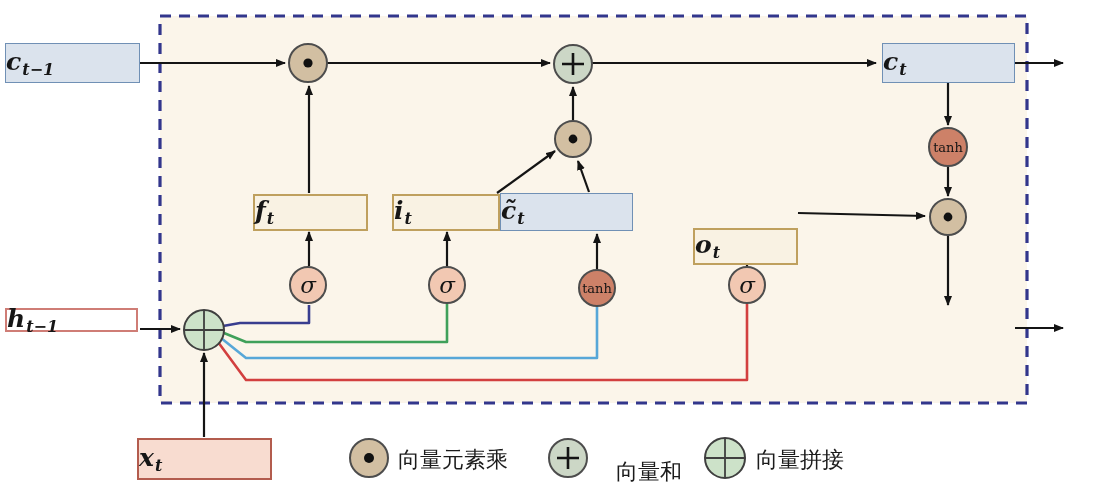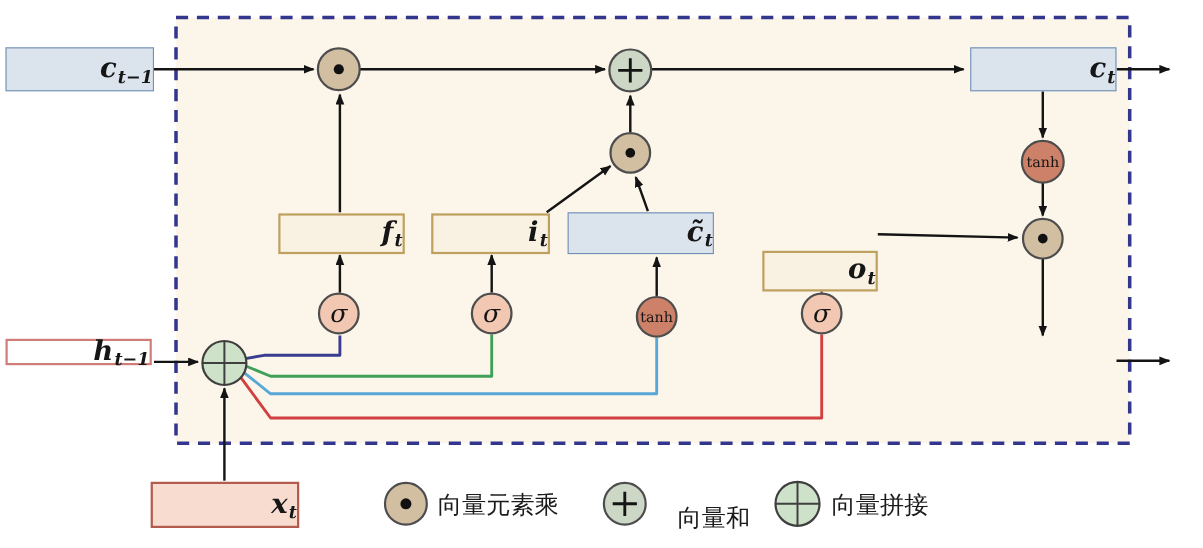--- a/index.html
+++ b/index.html
@@ -1,20 +1,20 @@
 <!DOCTYPE html>
 <html><head>
 <meta charset="utf-8">
 <style>
   html,body{margin:0;padding:0;background:#ffffff;}
   .stage{position:relative;width:1094px;height:498px;background:#ffffff;
          font-family:"DejaVu Serif",serif;overflow:hidden;}
   .stage svg{position:absolute;left:0;top:0;}
-  .box{position:absolute;display:flex;align-items:center;justify-content:flex-end;
-       box-sizing:border-box;padding-left:40px;}
+  .box{position:absolute;display:flex;align-items:center;justify-content:flex-start;
+       box-sizing:border-box;}
   .math{font-family:"DejaVu Serif",serif;font-weight:700;font-style:italic;
         font-size:25px;color:#161616;line-height:1;}
   .math sub{font-size:16px;font-weight:700;font-style:italic;
             vertical-align:-5px;margin-left:1px;}
   .cellbox{background:#dbe3ed;border:1.7px solid #7090b5;}
   .gatebox{background:#f9f2e3;border:2px solid #bfa05e;}
   .hprevbox{background:#ffffff;border:2px solid #cf7d76;}
   .hnextbox{background:#fcf7ef;border:1.8px solid #c24f44;}
   .xbox{background:#f8dcd0;border:2.2px solid #b35c4e;}
   .legend-label{position:absolute;font-family:"DejaVu Serif",serif;
@@ -113,21 +113,21 @@
 </div>
 
 <div class="box gatebox" style="left:253px;top:194px;width:115px;height:37px;">
   <span class="math"><span>f</span><sub>t</sub></span>
 </div>
 
 <div class="box gatebox" style="left:392px;top:194px;width:108px;height:37px;">
   <span class="math"><span>i</span><sub>t</sub></span>
 </div>
 
-<div class="box cellbox" style="left:516px;top:193px;width:133px;height:38px;">
+<div class="box cellbox" style="left:500px;top:193px;width:133px;height:38px;">
   <span class="math"><span>c̃</span><sub>t</sub></span>
 </div>
 
 <div class="box gatebox" style="left:693px;top:194px;width:105px;height:37px;margin-top:34px;">
   <span class="math"><span>o</span><sub>t</sub></span>
 </div>
 
 <div class="box hprevbox" style="left:5px;top:308px;width:133px;height:24px;">
   <span class="math"><span>h</span><sub>t−1</sub></span>
 </div>

